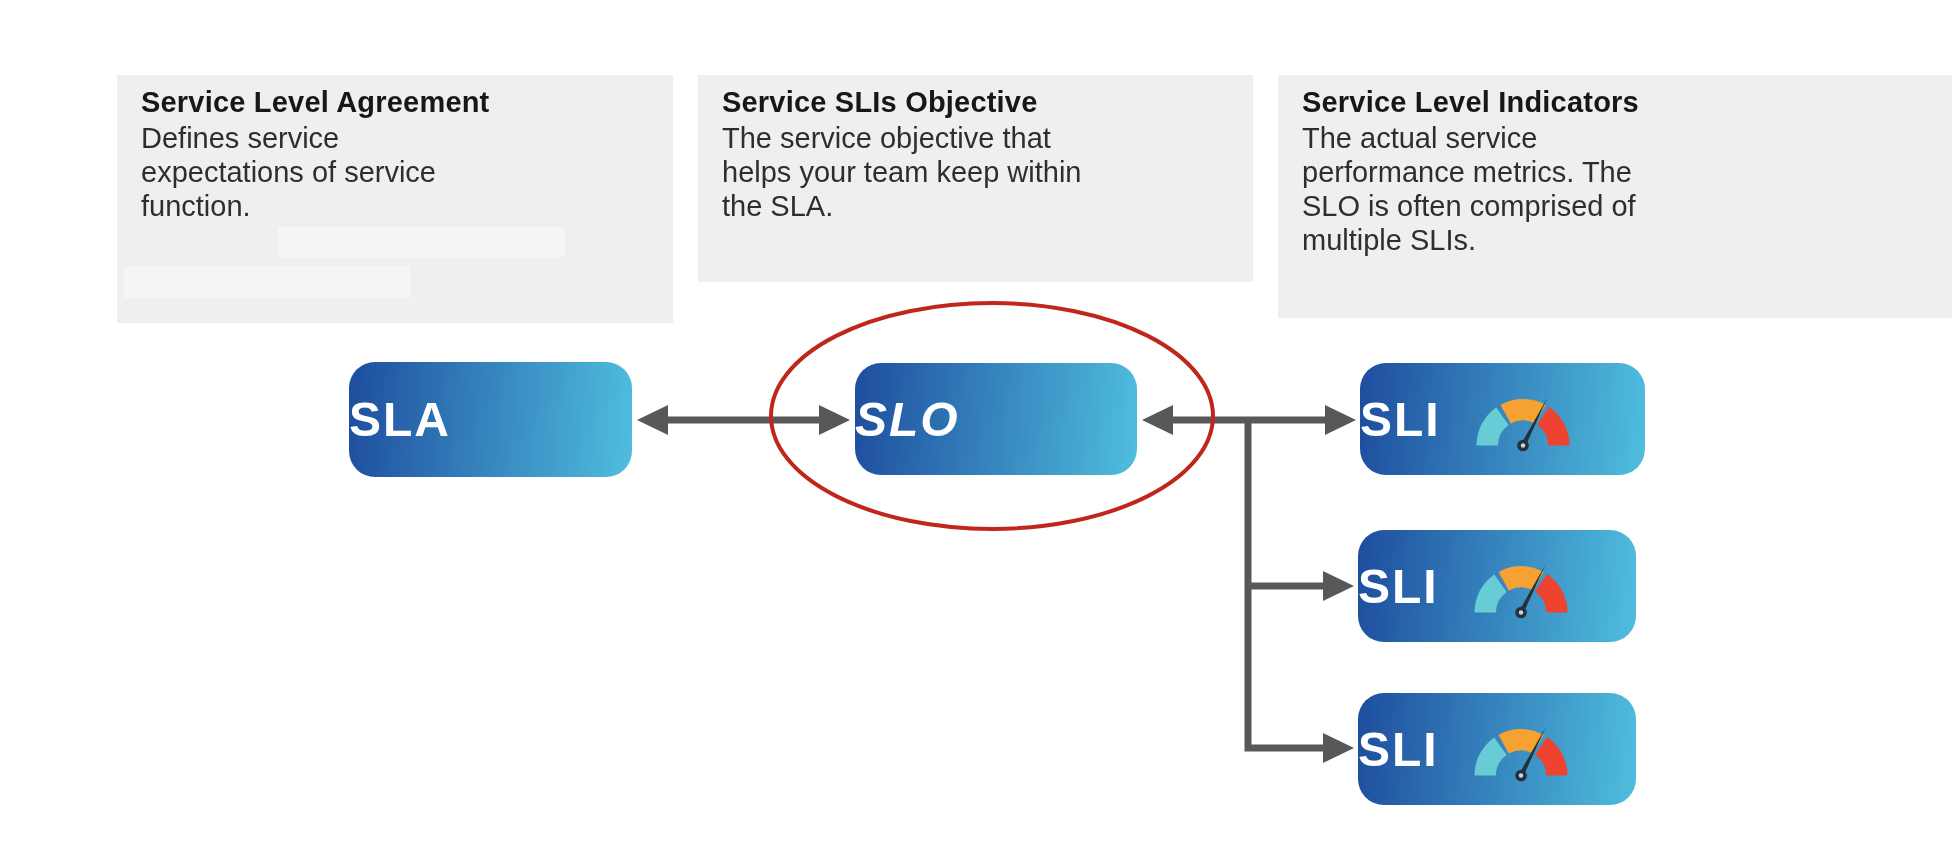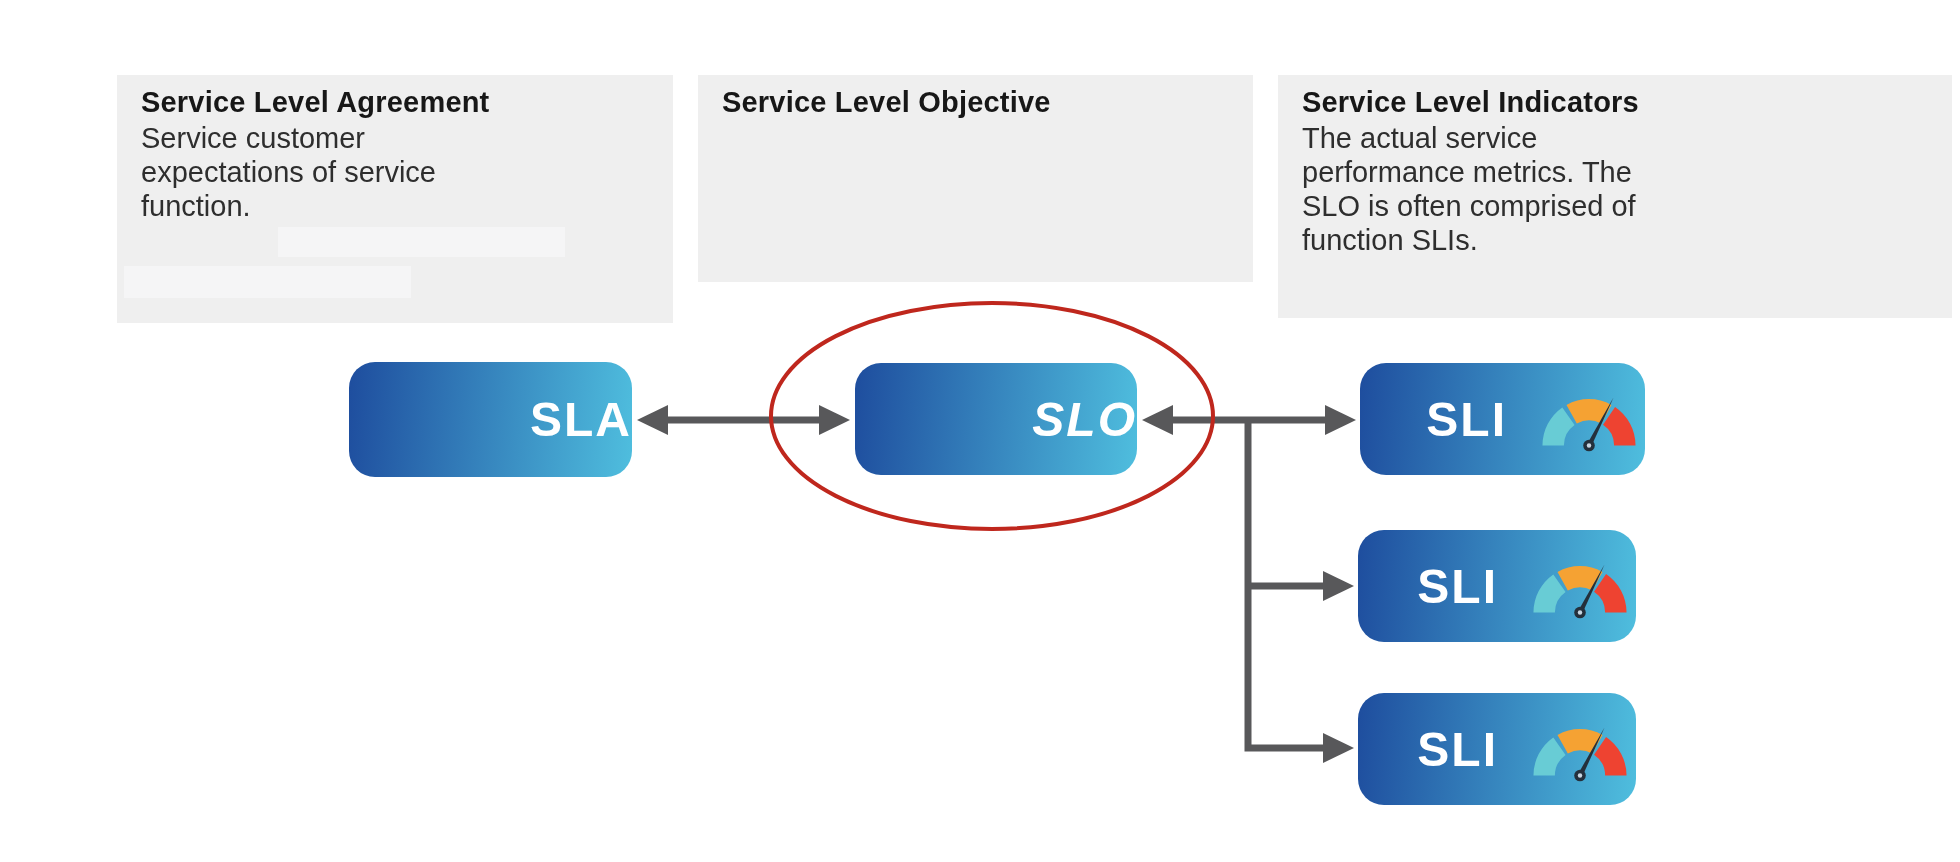--- a/index.html
+++ b/index.html
@@ -50,21 +50,21 @@
   
   svg.overlay{position:absolute;left:0;top:0;width:1960px;height:862px;}
   .shaft{stroke:var(--arrow);stroke-width:7;fill:none;}
   .head{fill:var(--arrow);}
   .hl-ellipse{fill:none;stroke:var(--ellipse);stroke-width:4;}
 
   
   .node{
     position:absolute;border-radius:26px;
     background:linear-gradient(95deg,var(--node_grad_start) 0%,var(--node_grad_end) 100%);
-    display:flex;align-items:center;justify-content:flex-end;gap:26px;
+    display:flex;align-items:center;justify-content:flex-start;gap:26px;
     color:var(--node_text);
   }
   .node-label{
     font-size:48px;font-weight:bold;letter-spacing:2px;color:var(--node_text);
   }
   #node-sla{left:349px;top:362px;width:283px;height:115px;}
   #node-slo{left:855px;top:363px;width:282px;height:112px;font-style:italic;}
   #node-sli-1{left:1360px;top:363px;width:285px;height:112px;}
   #node-sli-2{left:1358px;top:530px;width:278px;height:112px;}
   #node-sli-3{left:1358px;top:693px;width:278px;height:112px;}
@@ -76,33 +76,36 @@
   .g-needle{fill:var(--gauge_needle);}
   .g-hub-center{fill:var(--gauge_hub_center);}
 </style>
 </head>
 <body>
 
 <div class="stage">
 
   <div class="card" id="card-sla">
     <div class="card-title">Service Level Agreement</div>
-    <div class="card-body">Service customer
+    <div class="card-body">Defines service
 expectations of service
 function.</div>
   </div>
   <div class="card" id="card-slo">
-    <div class="card-title">Service Level Objective</div>
+    <div class="card-title">Service SLIs Objective</div>
+    <div class="card-body">The service objective that
+helps your team keep within
+the SLA.</div>
   </div>
   <div class="card" id="card-sli">
     <div class="card-title">Service Level Indicators</div>
     <div class="card-body">The actual service
 performance metrics. The
 SLO is often comprised of
-function SLIs.</div>
+multiple SLIs.</div>
   </div>
 
   <div class="redact" id="redact-1"></div>
   <div class="redact" id="redact-2"></div>
 
   <svg class="overlay" viewBox="0 0 1960 862" aria-hidden="true">
 
     <g>
       <line class="shaft" x1="660" y1="420" x2="826" y2="420"></line>
       <polygon class="head" points="637,420 668,405 668,435"></polygon>

